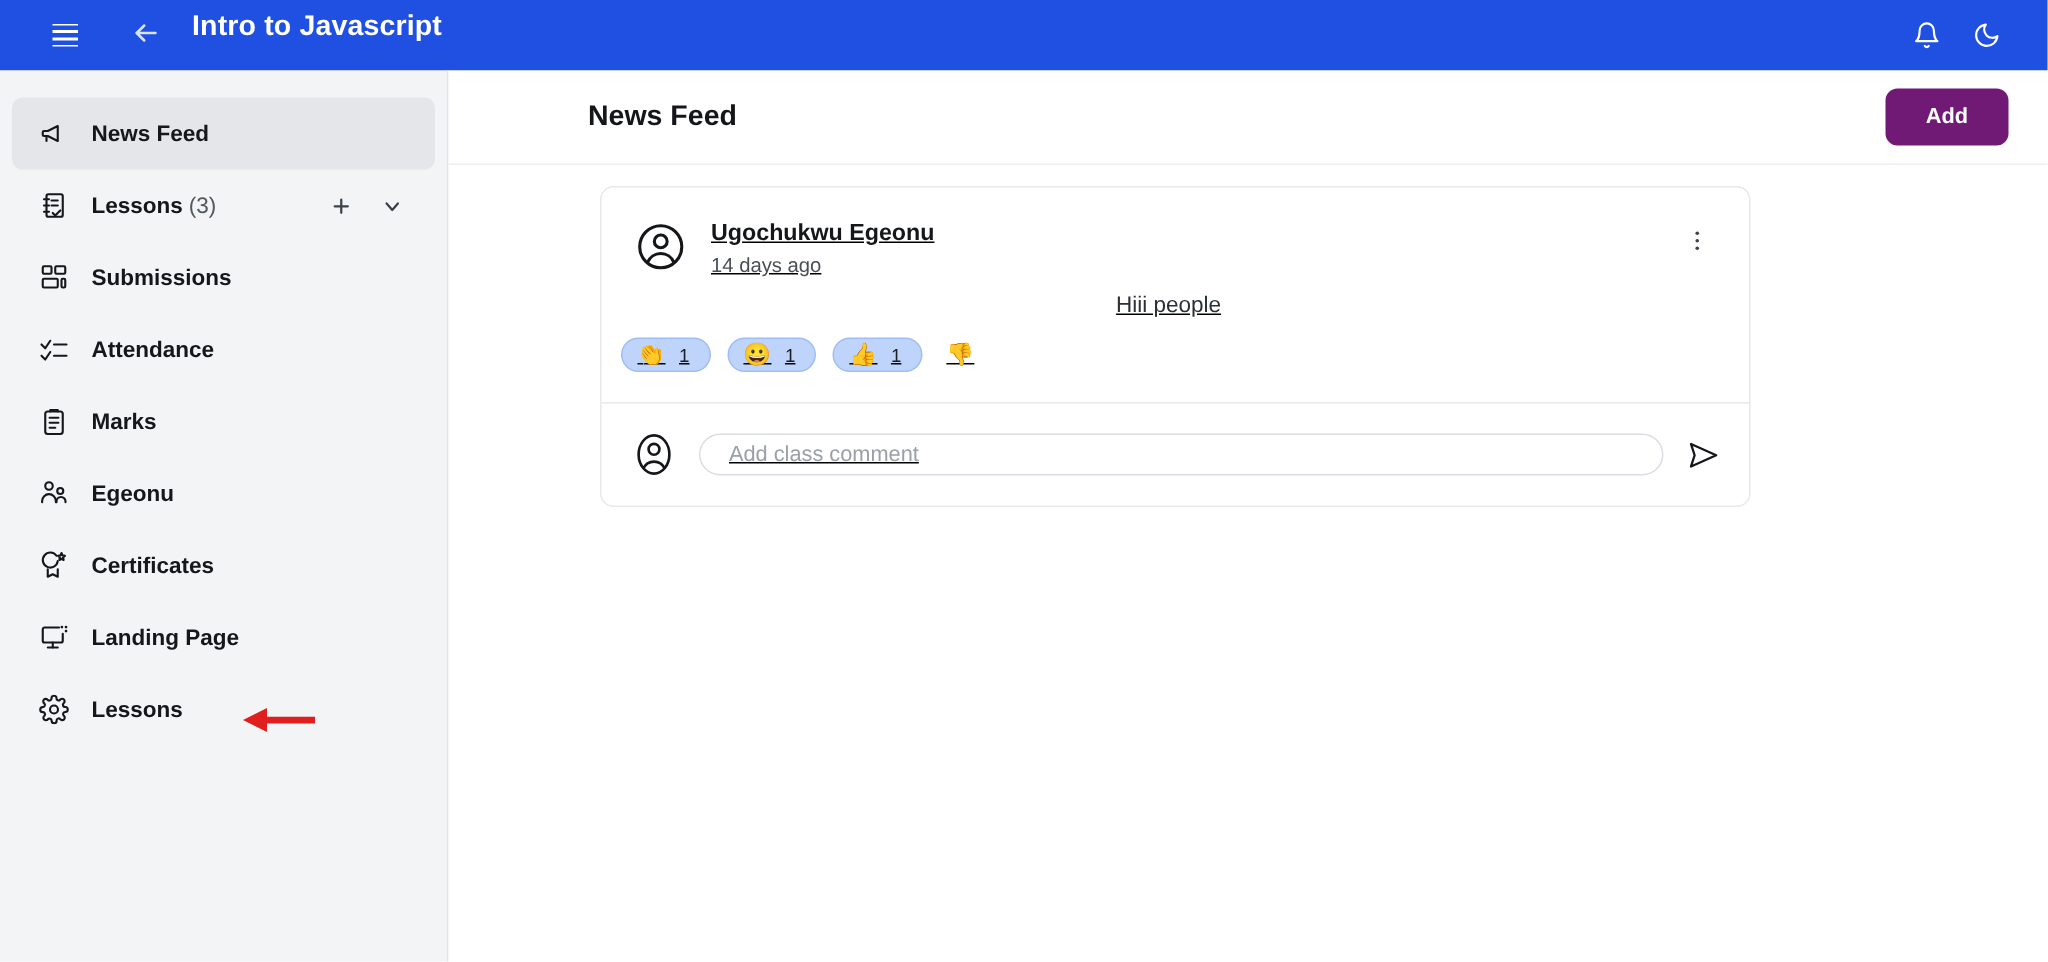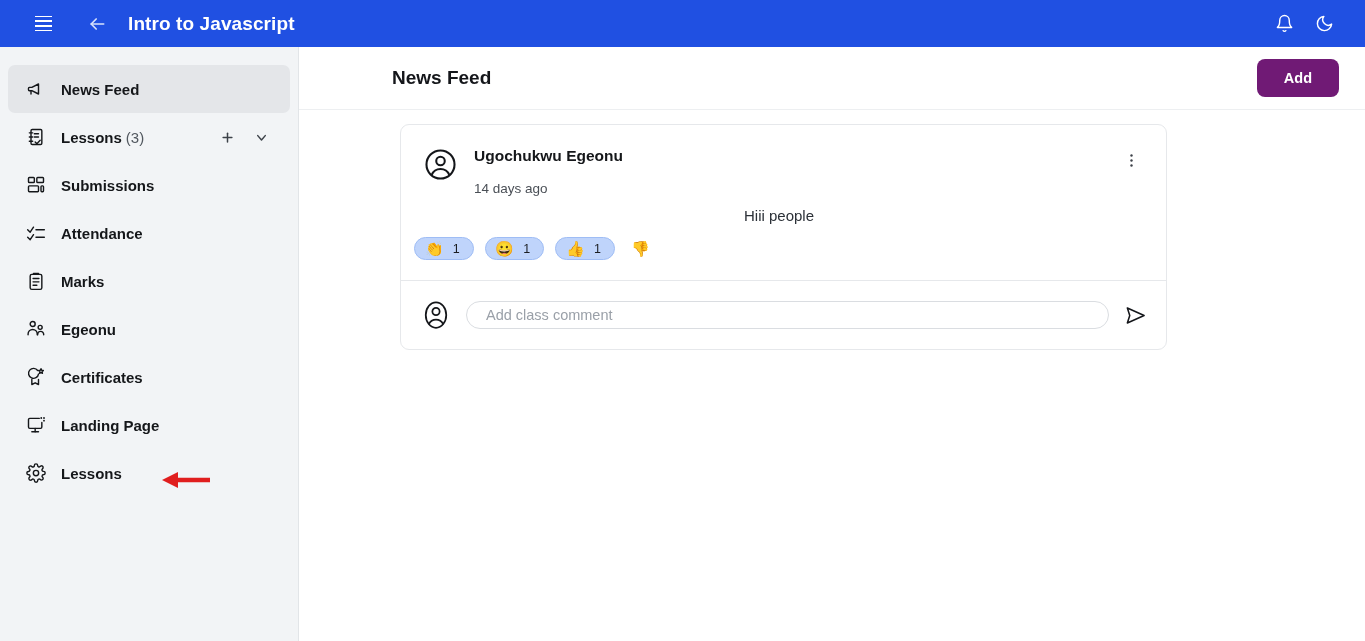--- a/index.html
+++ b/index.html
@@ -10,21 +10,21 @@
     overflow: hidden;
   }
 
   
   .topbar {
     position: absolute; top: 0; left: 0;
     width: 1365px; height: 47px;
     background: #2050E2;
     display: flex; align-items: center;
   }
-  .topbar-left { display: flex; align-items: center; }
+  .topbar-left { display: flex; }
   .hamburger {
     width: 34px; height: 34px; margin-left: 26px;
     display: flex; flex-direction: column; justify-content: center;
     align-items: center; gap: 3px; cursor: pointer;
   }
   .hamburger span { display: block; width: 17px; height: 1.6px; background: #ffffff; }
   .backarrow {
     width: 30px; height: 30px; margin-left: 22px;
     display: flex; align-items: center; justify-content: center; cursor: pointer;
   }
@@ -88,33 +88,33 @@
   }
   .main-title { font-size: 19px; font-weight: bold; color: #14161A; }
   .add-btn {
     margin-left: auto; background: #701a75; color: #ffffff;
     border: none; border-radius: 8px;
     font-family: inherit; font-size: 14.5px; font-weight: bold;
     padding: 11px 27px; cursor: pointer;
   }
 
   
-  .feed { padding: 14px 0 12px 101px; }
+  .feed { padding: 14px 0 12px 101px; text-decoration: underline; }
   .card {
     width: 767px; background: #ffffff;
     border: 1px solid #E6E8EB; border-radius: 9px;
   }
   .card-top { padding: 22px 22px 0 22px; display: flex; }
   .avatar {
     width: 34px; height: 34px; flex: 0 0 34px;
     display: flex; align-items: center; justify-content: center;
   }
   .poster { margin-left: 17px; }
   .poster-name { font-size: 15.5px; font-weight: bold; color: #15171A; }
-  .poster-time { font-size: 13.5px; color: #4A4F56; margin-top: 16px; }
+  .poster-time { font-size: 13.5px; color: #4A4F56; margin-top: 4px; }
   .more-btn {
     margin-left: auto; width: 26px; height: 26px;
     display: flex; align-items: center; justify-content: center; cursor: pointer;
   }
   .post-body {
     padding: 11px 22px 0 13px; font-size: 15px; color: #2B3037; text-align: center;
   }
   .reactions {
     display: flex; align-items: center; gap: 11px;
     padding: 13px 22px 20px 13px;

